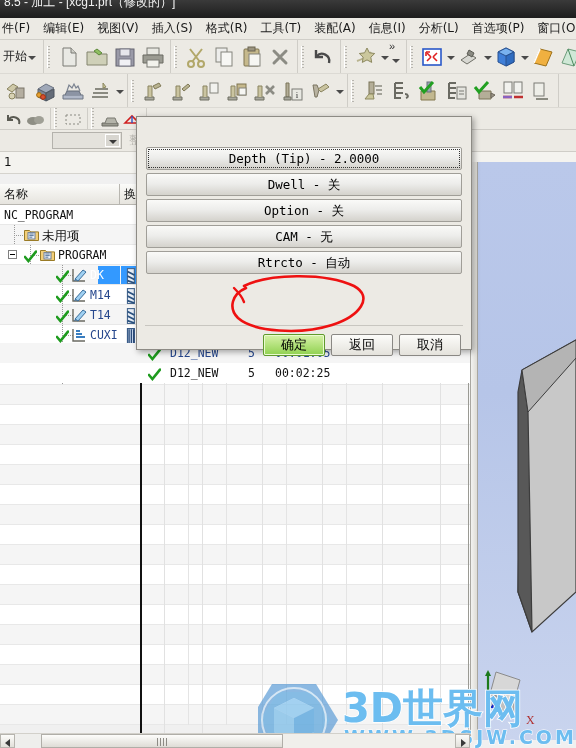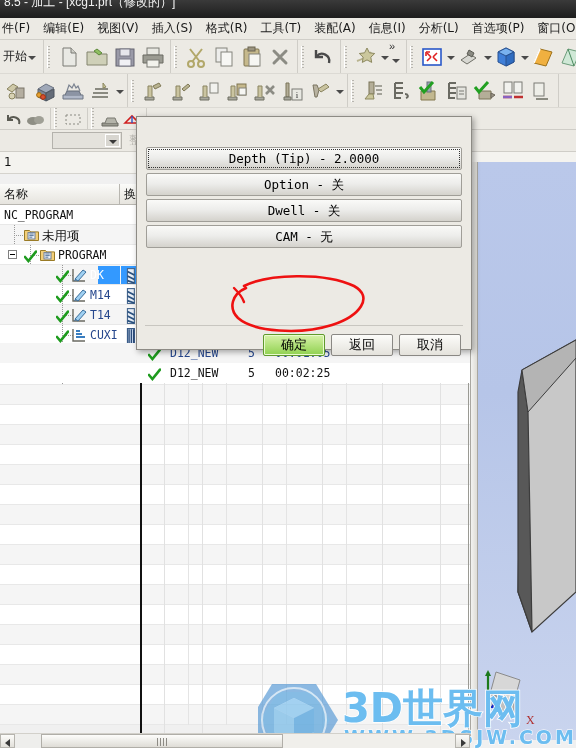--- a/index.html
+++ b/index.html
@@ -955,23 +955,24 @@
     <div class="thumb" id="hthumb" style="width: 242px; margin-left: 26px;"></div>
     <div class="track"></div>
     <div class="btn r"></div>
   </div>
 
   <div class="dlg">
 
     <div class="dlg-body">
       <div id="paramlist">
           <div class="pbtn focus">Depth (Tip) - 2.0000</div>
+          <div class="pbtn">Dwell - 关</div>
           <div class="pbtn">Option - 关</div>
-          <div class="pbtn">Dwell - 关</div>
           <div class="pbtn">CAM - 无</div>
+          <div class="pbtn">Rtrcto - 自动</div>
         </div>
       <div class="dlg-sep"></div>
       <div class="dlg-foot" id="dlgfoot">
           <div class="fbtn primary">确定</div>
           <div class="fbtn">返回</div>
           <div class="fbtn">取消</div>
         </div>
     </div>
   </div>
 

